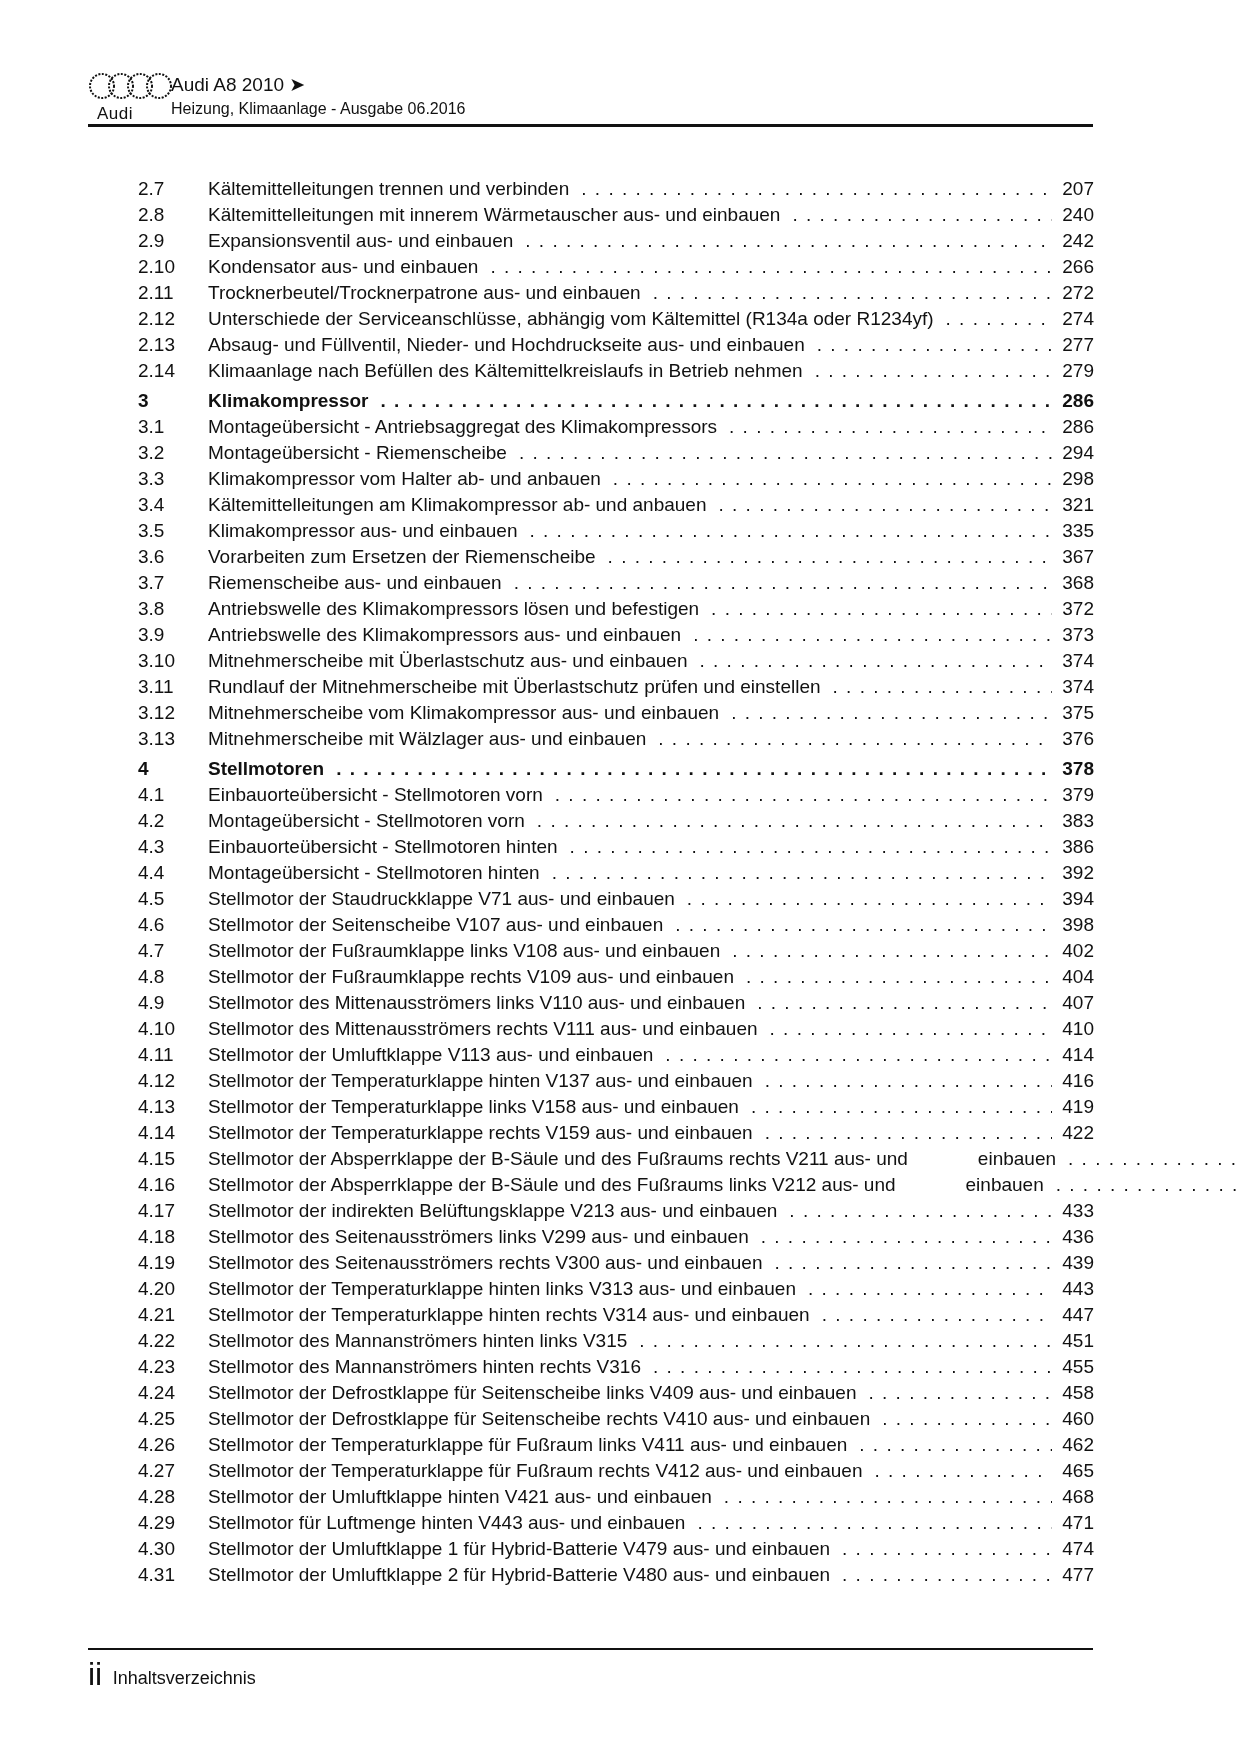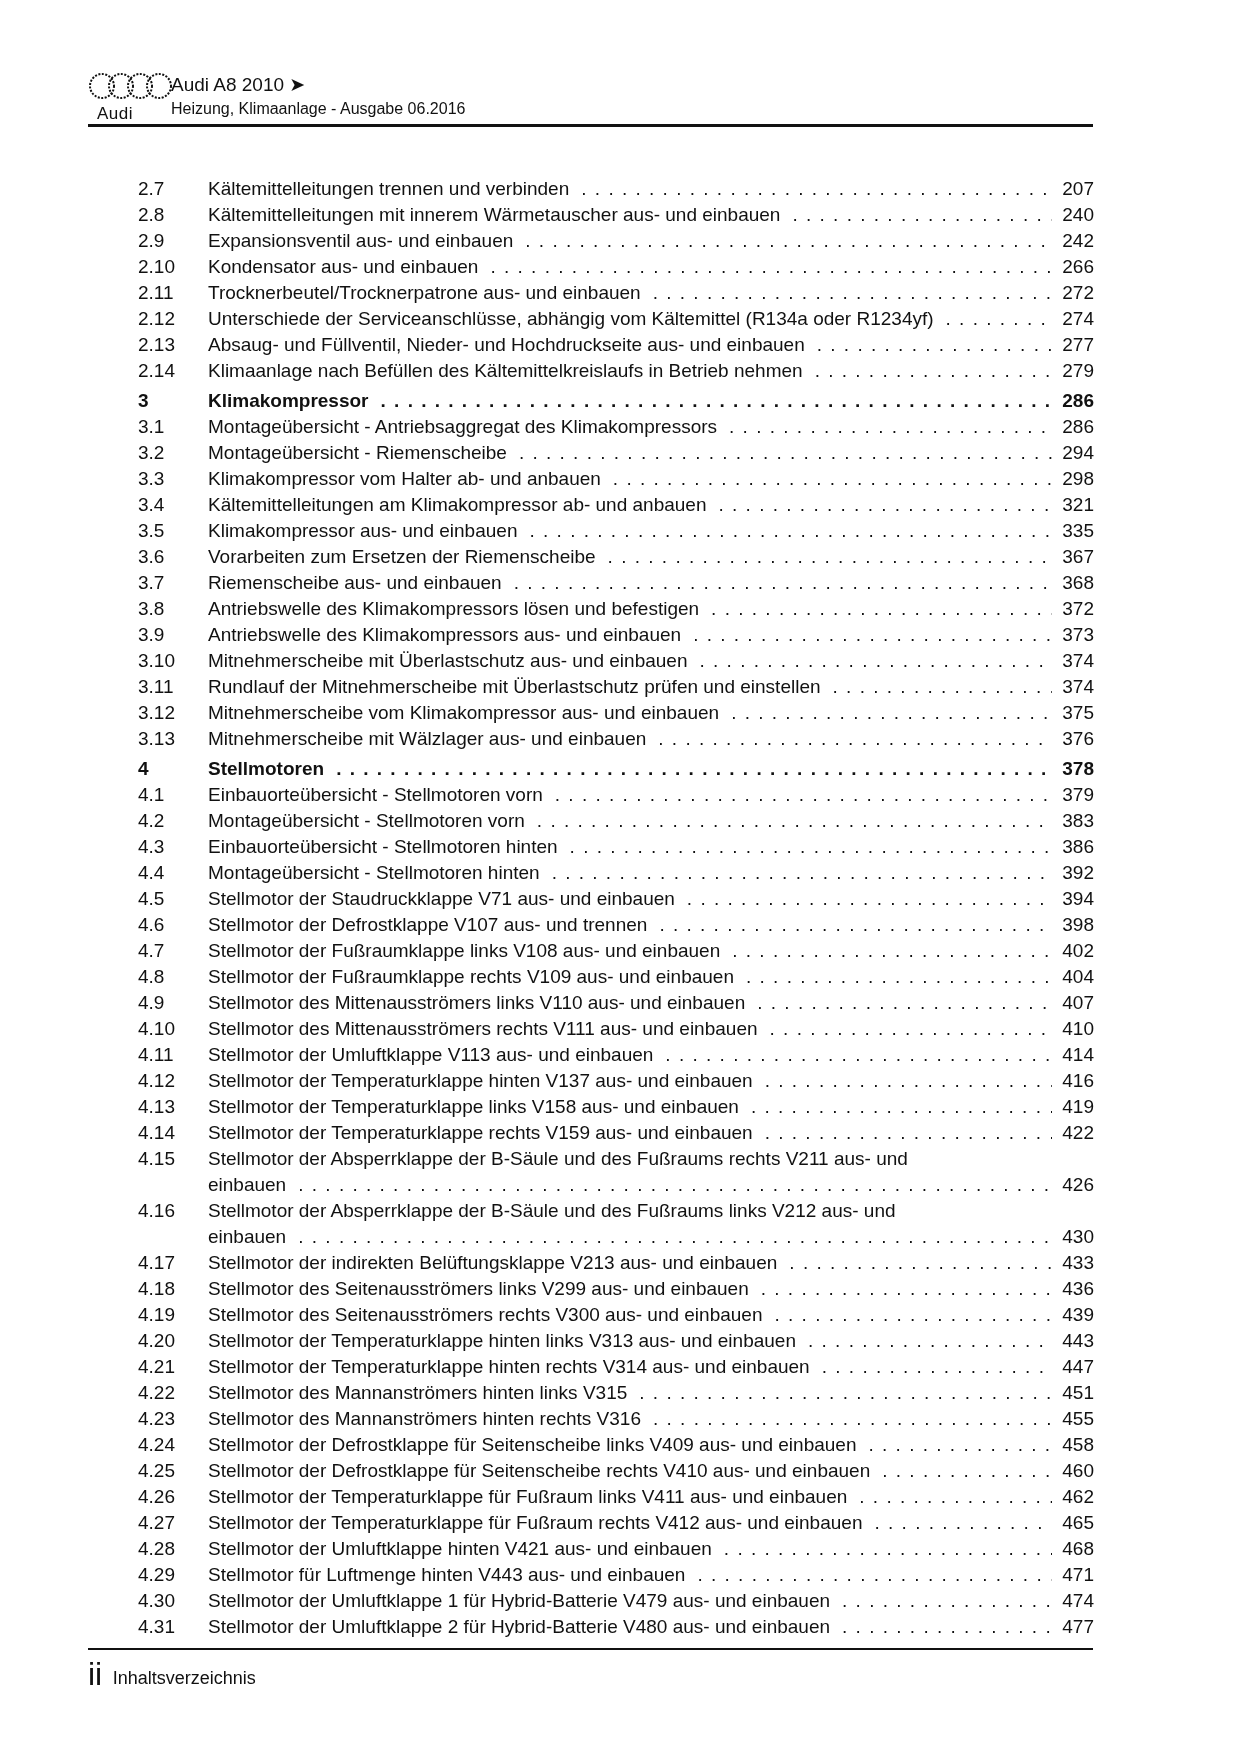--- a/index.html
+++ b/index.html
@@ -18,21 +18,21 @@
   .row.chapter { font-weight: bold; margin-top: 4px; }
   .row.chapter + .row { }
   .num { width: 70px; flex: 0 0 70px; }
   .body { flex: 1; display: flex; align-items: flex-start; min-width: 0; }
   .title { white-space: nowrap; }
   .dots { flex: 1; overflow: hidden; white-space: nowrap; margin: 0 8px 0 12px; letter-spacing: 6.5px; font-weight: normal; }
   .dots::before { content: ". . . . . . . . . . . . . . . . . . . . . . . . . . . . . . . . . . . . . . . . . . . . . . . . . . . . . . . . . . . . . . . . . . . . . . . . . . . . . . . . . . . . . . . . . . . . . . . . . . . . . . . . . . . . . . . . . . . . . . . . . . . . . . . . . . . . . . . . ."; letter-spacing: 0; word-spacing: 3px; }
   .row.chapter .dots::before { font-weight: bold; }
   .page { text-align: right; min-width: 34px; }
 
-  .row.two { height: auto; flex-direction: column; align-items: stretch; }
+  .row.two { height: auto; align-items: stretch; }
   .row.two .line1 { display: flex; }
   .row.two .line2 { display: flex; align-items: flex-end; }
   .row.two .spacer { width: 70px; flex: 0 0 70px; }
 
   .frule { position: absolute; left: 88px; top: 1648px; width: 1005px; height: 2px; background: #111; }
   .footer { position: absolute; left: 88px; top: 1656px; }
   .fpage { font-size: 32px; line-height: 36px; display: inline-block; vertical-align: bottom; }
   .flabel { font-size: 18px; display: inline-block; margin-left: 6px; vertical-align: bottom; padding-bottom: 3px; }
 </style>
 </head>
@@ -278,21 +278,21 @@
       <span class="num">4.5</span>
       <span class="body">
         <span class="title">Stellmotor der Staudruckklappe V71 aus- und einbauen</span>
         <span class="dots"></span>
         <span class="page">394</span>
       </span>
     </div>
     <div class="row">
       <span class="num">4.6</span>
       <span class="body">
-        <span class="title">Stellmotor der Defrostklappe V107 aus- und trennen</span>
+        <span class="title">Stellmotor der Seitenscheibe V107 aus- und einbauen</span>
         <span class="dots"></span>
         <span class="page">398</span>
       </span>
     </div>
     <div class="row">
       <span class="num">4.7</span>
       <span class="body">
         <span class="title">Stellmotor der Fußraumklappe links V108 aus- und einbauen</span>
         <span class="dots"></span>
         <span class="page">402</span>

